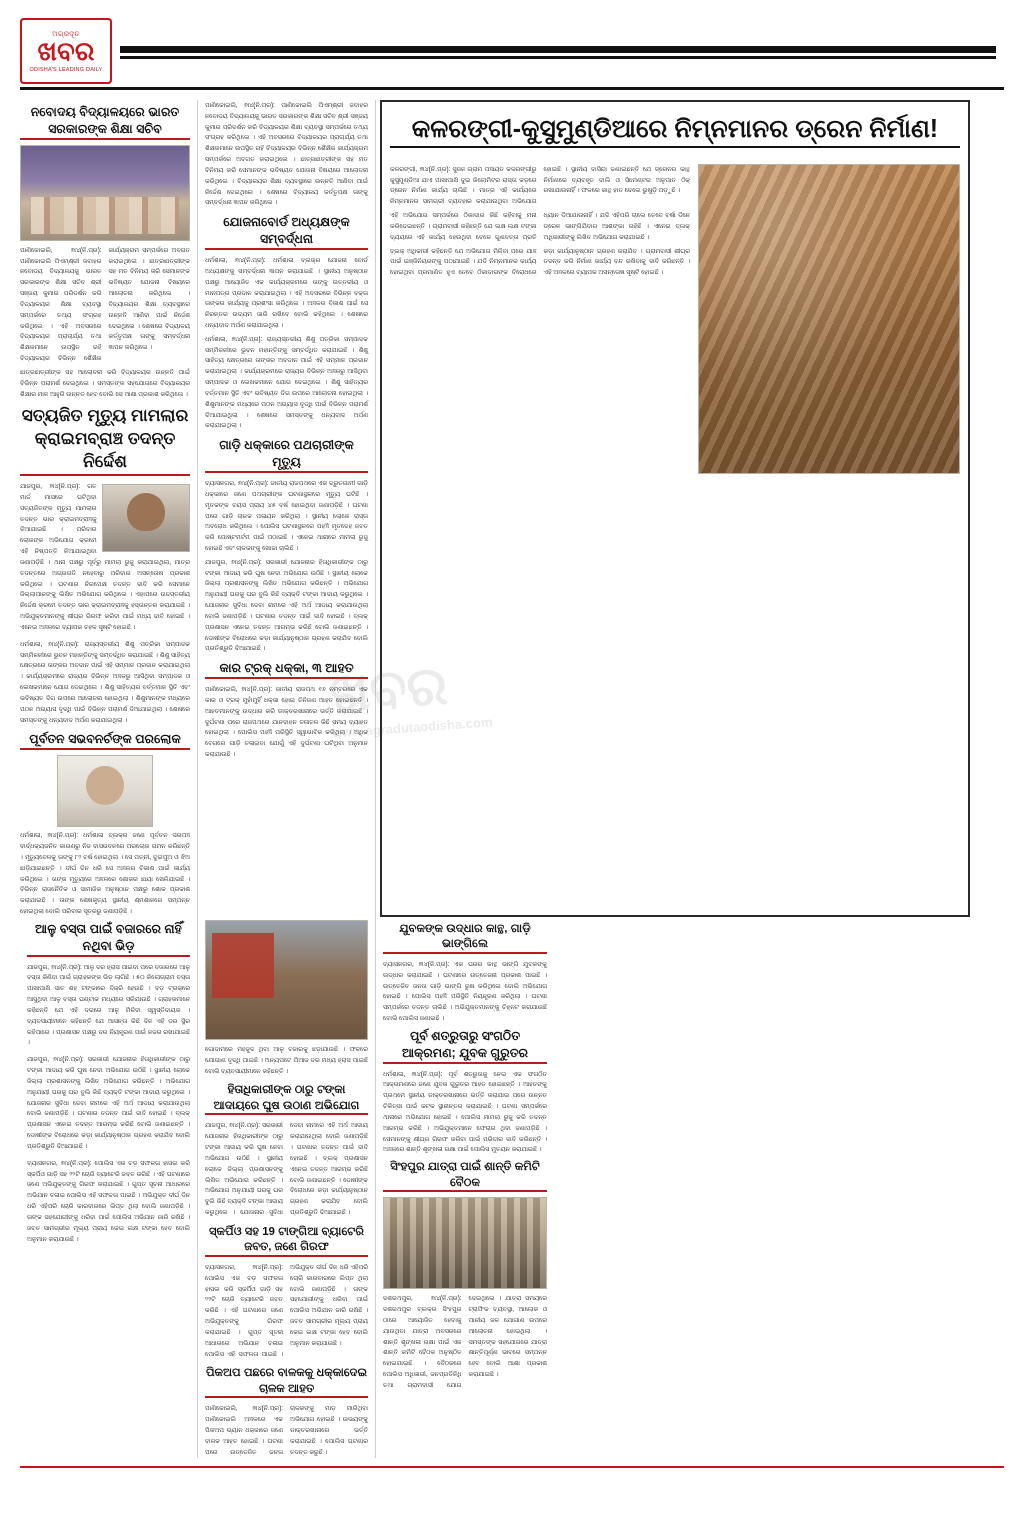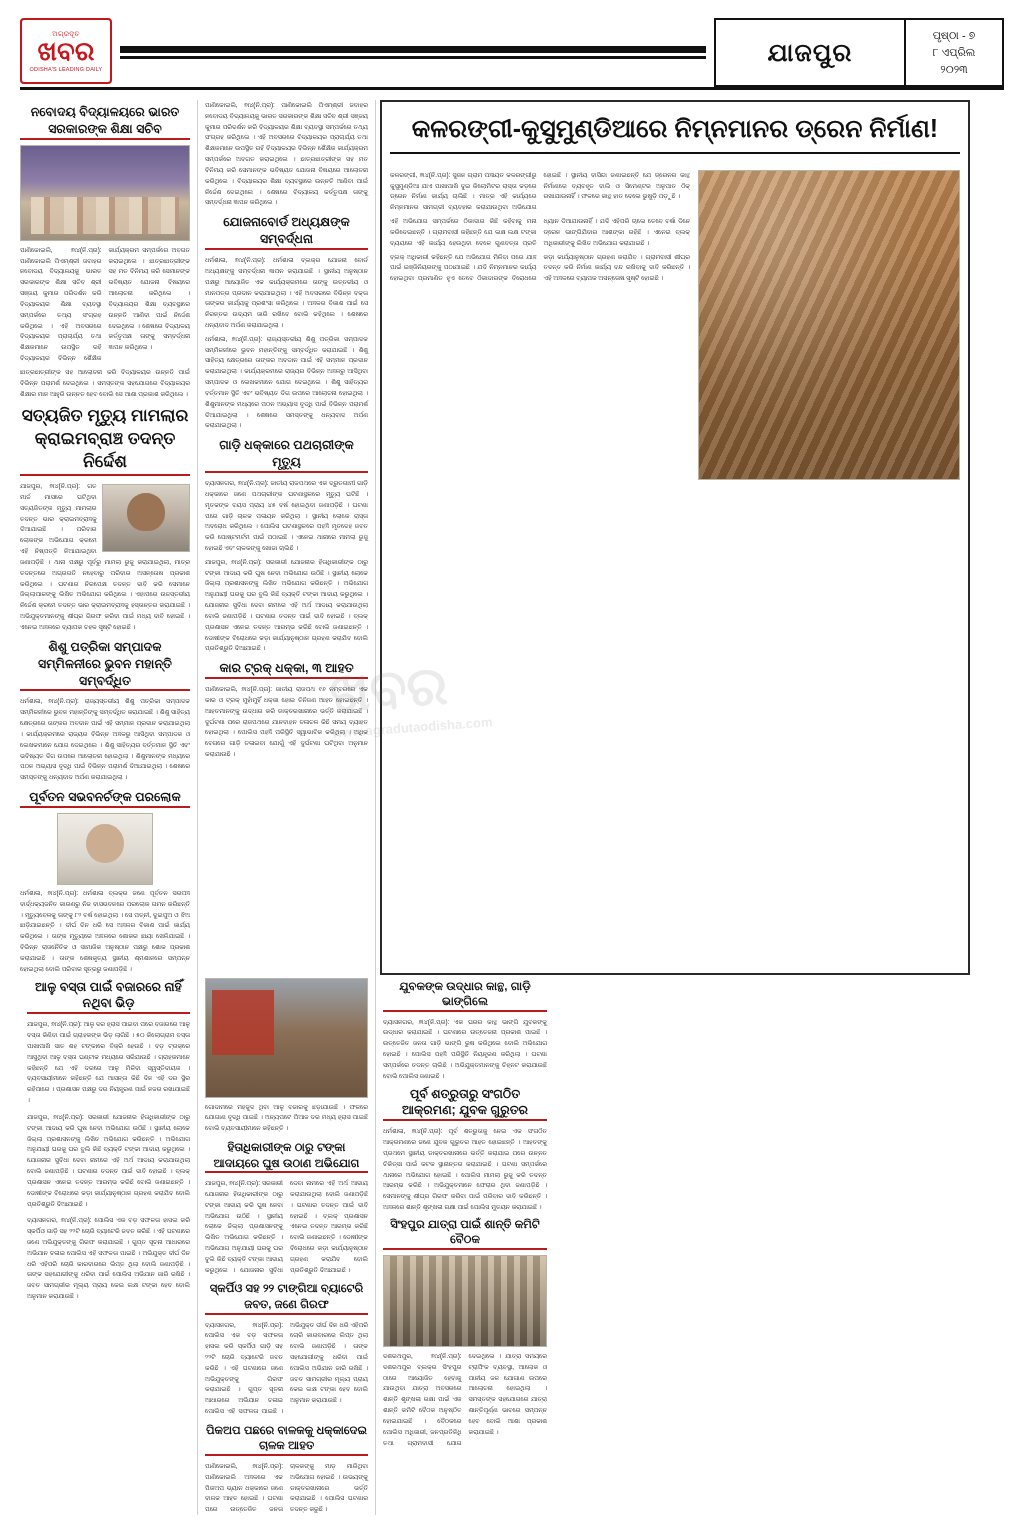--- a/index.html
+++ b/index.html
@@ -146,21 +146,20 @@
   
   .feature {
     grid-column: 3 / span 3;
     border:2px solid #2a2a2a;
     padding:6px 8px 8px 8px;
     margin-left:4px;
   }
   .feature .headline {
     font-size:25px;
     border-bottom:2px solid #111;
-    padding-bottom:6px;
     margin-bottom:16px;
   }
   .feature-body { display:flex; gap:8px; }
   .feature-cols { flex:0 0 300px; }
   .feature-photo { flex:1 1 auto; }
 
   
   .bottom {
     margin-top:8px;
     display:flex;
@@ -190,49 +189,40 @@
   <div class="masthead">
     <div class="logo-box">
       <div class="logo-top">ଅଗ୍ରଦୂତ</div>
       <div class="logo-mid">ଖବର</div>
       <div class="logo-bot">ODISHA'S LEADING DAILY</div>
     </div>
     <div class="rule-strip">
       <div class="r1"></div>
         <div class="r2"></div>
     </div>
-    <div class="title-block">
-      <div class="district">ଯାଜପୁର</div>
-      <div class="issue">
-        <div>ପୃଷ୍ଠା - ୭</div>
-        <div>୮ ଏପ୍ରିଲ</div>
-        <div>୨୦୨୩</div>
-      </div>
-    </div>
   </div>
 
   <div class="content">
 
     <div class="col first">
 
       <div>
         <div class="headline h-sm">ନବୋଦୟ ବିଦ୍ୟାଳୟରେ ଭାରତ ସରକାରଙ୍କ ଶିକ୍ଷା ସଚିବ</div>
         <div class="photo ph-stage" style="height:96px"></div>
         <div class="body-text two">ପାଣିକୋଇଲି, ୭ା୪(ନି.ପ୍ର): ପାଣିକୋଇଲି ପିଏମ୍‌ଶ୍ରୀ ଜବାହର ନବୋଦୟ ବିଦ୍ୟାଳୟକୁ ଭାରତ ସରକାରଙ୍କ ଶିକ୍ଷା ସଚିବ ଶ୍ରୀ ସଞ୍ଜୟ କୁମାର ପରିଦର୍ଶନ କରି ବିଦ୍ୟାଳୟର ଶିକ୍ଷା ବ୍ୟବସ୍ଥା ସମ୍ପର୍କରେ ତଥ୍ୟ ସଂଗ୍ରହ କରିଥିଲେ । ଏହି ଅବସରରେ ବିଦ୍ୟାଳୟର ପ୍ରାଚାର୍ଯ୍ୟ ତଥା ଶିକ୍ଷକମାନେ ଉପସ୍ଥିତ ରହି ବିଦ୍ୟାଳୟର ବିଭିନ୍ନ ଶୈକ୍ଷିକ କାର୍ଯ୍ୟକ୍ରମ ସମ୍ପର୍କରେ ଅବଗତ କରାଇଥିଲେ । ଛାତ୍ରଛାତ୍ରୀଙ୍କ ସହ ମତ ବିନିମୟ କରି ସେମାନଙ୍କ ଭବିଷ୍ୟତ ଯୋଜନା ବିଷୟରେ ଆଲୋଚନା କରିଥିଲେ । ବିଦ୍ୟାଳୟର ଶିକ୍ଷା ବ୍ୟବସ୍ଥାରେ ଉନ୍ନତି ଆଣିବା ପାଇଁ ନିର୍ଦ୍ଦେଶ ଦେଇଥିଲେ । ଶେଷରେ ବିଦ୍ୟାଳୟ କର୍ତ୍ତୃପକ୍ଷ ତାଙ୍କୁ ସମ୍ବର୍ଦ୍ଧନା ଜ୍ଞାପନ କରିଥିଲେ ।</div>
         <div class="body-text" style="margin-top:3px">ଛାତ୍ରଛାତ୍ରୀଙ୍କ ସହ ଆଲୋଚନା କରି ବିଦ୍ୟାଳୟର ଉନ୍ନତି ପାଇଁ ବିଭିନ୍ନ ପରାମର୍ଶ ଦେଇଥିଲେ । ସମସ୍ତଙ୍କ ସହଯୋଗରେ ବିଦ୍ୟାଳୟର ଶିକ୍ଷାର ମାନ ଆହୁରି ଉନ୍ନତ ହେବ ବୋଲି ସେ ଆଶା ପ୍ରକାଶ କରିଥିଲେ ।</div>
       </div>
 
       <div style="margin-top:6px">
         <div class="headline h-md">ସତ୍ୟଜିତ ମୃତ୍ୟୁ ମାମଲାର କ୍ରାଇମବ୍ରାଞ୍ଚ ତଦନ୍ତ ନିର୍ଦ୍ଦେଶ</div>
         <div class="photo ph-portrait" style="height:68px; width:52%; float:right; margin-left:5px"></div>
         <div class="body-text">ଯାଜପୁର, ୭ା୪(ନି.ପ୍ର): ଗତ ମାର୍ଚ୍ଚ ମାସରେ ଘଟିଥିବା ସତ୍ୟଜିତଙ୍କ ମୃତ୍ୟୁ ମାମଲାର ତଦନ୍ତ ଭାର କ୍ରାଇମବ୍ରାଞ୍ଚକୁ ଦିଆଯାଇଛି । ପରିବାର ଲୋକଙ୍କ ଅଭିଯୋଗ କ୍ରମେ ଏହି ନିଷ୍ପତ୍ତି ନିଆଯାଇଥିବା ଜଣାପଡ଼ିଛି । ଥାନା ପକ୍ଷରୁ ପୂର୍ବରୁ ମାମଲା ରୁଜୁ କରାଯାଇଥିଲା, ମାତ୍ର ତଦନ୍ତରେ ଅଗ୍ରଗତି ନହେବାରୁ ପରିବାର ଅସନ୍ତୋଷ ପ୍ରକାଶ କରିଥିଲେ । ଘଟଣାର ନିରପେକ୍ଷ ତଦନ୍ତ ଦାବି କରି ସେମାନେ ଜିଲ୍ଲାପାଳଙ୍କୁ ଲିଖିତ ଅଭିଯୋଗ କରିଥିଲେ । ଏହାପରେ ଉଚ୍ଚସ୍ତରୀୟ ନିର୍ଦ୍ଦେଶ କ୍ରମେ ତଦନ୍ତ ଭାର କ୍ରାଇମବ୍ରାଞ୍ଚକୁ ହସ୍ତାନ୍ତର କରାଯାଇଛି । ଅଭିଯୁକ୍ତମାନଙ୍କୁ ଶୀଘ୍ର ଗିରଫ କରିବା ପାଇଁ ମଧ୍ୟ ଦାବି ହୋଇଛି । ଏନେଇ ଅଞ୍ଚଳରେ ବ୍ୟାପକ ଚହଳ ସୃଷ୍ଟି ହୋଇଛି ।</div>
       </div>
 
       <div style="margin-top:6px">
-        <div class="headline h-sm">ଶିଶୁ ପତ୍ରିକା ସମ୍ପାଦକ ସମ୍ମିଳନୀରେ ଭୁବନ ମହାନ୍ତି ସମ୍ବର୍ଦ୍ଧିତ</div>
         <div class="body-text">ଧର୍ମଶାଳା, ୭ା୪(ନି.ପ୍ର): ରାଜ୍ୟସ୍ତରୀୟ ଶିଶୁ ପତ୍ରିକା ସମ୍ପାଦକ ସମ୍ମିଳନୀରେ ଭୁବନ ମହାନ୍ତିଙ୍କୁ ସମ୍ବର୍ଦ୍ଧିତ କରାଯାଇଛି । ଶିଶୁ ସାହିତ୍ୟ କ୍ଷେତ୍ରରେ ତାଙ୍କର ଅବଦାନ ପାଇଁ ଏହି ସମ୍ମାନ ପ୍ରଦାନ କରାଯାଇଥିଲା । କାର୍ଯ୍ୟକ୍ରମରେ ରାଜ୍ୟର ବିଭିନ୍ନ ଅଞ୍ଚଳରୁ ଆସିଥିବା ସମ୍ପାଦକ ଓ ଲେଖକମାନେ ଯୋଗ ଦେଇଥିଲେ । ଶିଶୁ ସାହିତ୍ୟର ବର୍ତ୍ତମାନ ସ୍ଥିତି ଏବଂ ଭବିଷ୍ୟତ ଦିଗ ଉପରେ ଆଲୋଚନା ହୋଇଥିଲା । ଶିଶୁମାନଙ୍କ ମଧ୍ୟରେ ପଠନ ଅଭ୍ୟାସ ବୃଦ୍ଧି ପାଇଁ ବିଭିନ୍ନ ପରାମର୍ଶ ଦିଆଯାଇଥିଲା । ଶେଷରେ ସମସ୍ତଙ୍କୁ ଧନ୍ୟବାଦ ଅର୍ପଣ କରାଯାଇଥିଲା ।</div>
       </div>
 
       <div style="margin-top:6px">
         <div class="headline h-sm">ପୂର୍ବତନ ସଭବନର୍ଚଙ୍କ ପରଲୋକ</div>
         <div class="photo ph-oldman" style="height:72px; width:56%; margin:3px auto"></div>
         <div class="body-text">ଧର୍ମଶାଳା, ୭ା୪(ନି.ପ୍ର): ଧର୍ମଶାଳା ବ୍ଲକ୍‌ର ଜଣେ ପୂର୍ବତନ ସରପଞ୍ଚ ବାର୍ଦ୍ଧକ୍ୟଜନିତ କାରଣରୁ ନିଜ ବାସଭବନରେ ପରଲୋକ ଗମନ କରିଛନ୍ତି । ମୃତ୍ୟୁବେଳକୁ ତାଙ୍କୁ ୮୨ ବର୍ଷ ହୋଇଥିଲା । ସେ ପତ୍ନୀ, ଦୁଇପୁଅ ଓ ଝିଅ ଛାଡ଼ିଯାଇଛନ୍ତି । ଦୀର୍ଘ ଦିନ ଧରି ସେ ଅଞ୍ଚଳର ବିକାଶ ପାଇଁ କାର୍ଯ୍ୟ କରିଥିଲେ । ତାଙ୍କ ମୃତ୍ୟୁରେ ଅଞ୍ଚଳରେ ଶୋକର ଛାୟା ଖେଳିଯାଇଛି । ବିଭିନ୍ନ ରାଜନୈତିକ ଓ ସାମାଜିକ ଅନୁଷ୍ଠାନ ପକ୍ଷରୁ ଶୋକ ପ୍ରକାଶ କରାଯାଇଛି । ତାଙ୍କ ଶେଷକୃତ୍ୟ ସ୍ଥାନୀୟ ଶ୍ମଶାନରେ ସମ୍ପନ୍ନ ହୋଇଥିଲା ବୋଲି ପରିବାର ସୂତ୍ରରୁ ଜଣାପଡ଼ିଛି ।</div>
       </div>
 
     </div>
@@ -293,21 +283,21 @@
     <div class="col">
       <div class="photo ph-truck" style="height:120px"></div>
       <div class="body-text">ଗୋଦାମରେ ମହଜୁଦ ଥିବା ଆଳୁ ବଜାରକୁ ଛଡ଼ାଯାଉଛି । ଫଳରେ ଯୋଗାଣ ବୃଦ୍ଧି ପାଇଛି । ଅନ୍ୟପଟେ ପିଆଜ ଦର ମଧ୍ୟ ହ୍ରାସ ପାଇଛି ବୋଲି ବ୍ୟବସାୟୀମାନେ କହିଛନ୍ତି ।</div>
 
       <div style="margin-top:6px">
         <div class="headline h-xs">ହିତାଧିକାରୀଙ୍କ ଠାରୁ ଟଙ୍କା ଆଦାୟରେ ଘୁଷ ଉଠାଣ ଅଭିଯୋଗ</div>
         <div class="body-text two">ଯାଜପୁର, ୭ା୪(ନି.ପ୍ର): ସରକାରୀ ଯୋଜନାର ହିତାଧିକାରୀଙ୍କ ଠାରୁ ଟଙ୍କା ଆଦାୟ କରି ଘୁଷ ନେବା ଅଭିଯୋଗ ଉଠିଛି । ସ୍ଥାନୀୟ ଲୋକେ ଜିଲ୍ଲା ପ୍ରଶାସନଙ୍କୁ ଲିଖିତ ଅଭିଯୋଗ କରିଛନ୍ତି । ଅଭିଯୋଗ ଅନୁଯାୟୀ ଘରକୁ ଘର ବୁଲି କିଛି ବ୍ୟକ୍ତି ଟଙ୍କା ଆଦାୟ କରୁଥିଲେ । ଯୋଜନାର ସୁବିଧା ଦେବା ନାମରେ ଏହି ଅର୍ଥ ଆଦାୟ କରାଯାଉଥିଲା ବୋଲି ଜଣାପଡ଼ିଛି । ଘଟଣାର ତଦନ୍ତ ପାଇଁ ଦାବି ହୋଇଛି । ବ୍ଲକ୍‌ ପ୍ରଶାସନ ଏନେଇ ତଦନ୍ତ ଆରମ୍ଭ କରିଛି ବୋଲି ଜଣାଇଛନ୍ତି । ଦୋଷୀଙ୍କ ବିରୋଧରେ କଡ଼ା କାର୍ଯ୍ୟାନୁଷ୍ଠାନ ଗ୍ରହଣ କରାଯିବ ବୋଲି ପ୍ରତିଶ୍ରୁତି ଦିଆଯାଇଛି ।</div>
       </div>
 
       <div style="margin-top:6px">
-        <div class="headline h-xs">ସ୍କର୍ପିଓ ସହ ୨୨ ଟାଙ୍ଗିଆ ବ୍ୟାଟେରି ଜବତ, ଜଣେ ଗିରଫ</div>
+        <div class="headline h-xs">ସ୍କର୍ପିଓ ସହ 19 ଟାଙ୍ଗିଆ ବ୍ୟାଟେରି ଜବତ, ଜଣେ ଗିରଫ</div>
         <div class="body-text two">ବ୍ୟାସନଗର, ୭ା୪(ନି.ପ୍ର): ପୋଲିସ ଏକ ବଡ଼ ସଫଳତା ହାସଲ କରି ସ୍କର୍ପିଓ ଗାଡ଼ି ସହ ୨୨ଟି ଚୋରି ବ୍ୟାଟେରି ଜବତ କରିଛି । ଏହି ଘଟଣାରେ ଜଣେ ଅଭିଯୁକ୍ତଙ୍କୁ ଗିରଫ କରାଯାଇଛି । ଗୁପ୍ତ ସୂଚନା ଆଧାରରେ ଅଭିଯାନ ଚଳାଇ ପୋଲିସ ଏହି ସଫଳତା ପାଇଛି । ଅଭିଯୁକ୍ତ ଦୀର୍ଘ ଦିନ ଧରି ଏହିପରି ଚୋରି କାରବାରରେ ଲିପ୍ତ ଥିଲା ବୋଲି ଜଣାପଡ଼ିଛି । ତାଙ୍କ ସହଯୋଗୀଙ୍କୁ ଧରିବା ପାଇଁ ପୋଲିସ ଅଭିଯାନ ଜାରି ରଖିଛି । ଜବତ ସାମଗ୍ରୀର ମୂଲ୍ୟ ପ୍ରାୟ କେଇ ଲକ୍ଷ ଟଙ୍କା ହେବ ବୋଲି ଅନୁମାନ କରାଯାଉଛି ।</div>
       </div>
 
       <div style="margin-top:6px">
         <div class="headline h-xs">ପିକଅପ ପଛରେ ବାଳକକୁ ଧକ୍କାଦେଇ ଚାଳକ ଆହତ</div>
         <div class="body-text two">ପାଣିକୋଇଲି, ୭ା୪(ନି.ପ୍ର): ପାଣିକୋଇଲି ଅଞ୍ଚଳରେ ଏକ ପିକଅପ ଭ୍ୟାନ ଧକ୍କାରେ ଜଣେ ବାଳକ ଆହତ ହୋଇଛି । ଘଟଣା ପରେ ଉତ୍ତେଜିତ ଜନତା ଚାଳକଙ୍କୁ ମାଡ଼ ମାରିଥିବା ଅଭିଯୋଗ ହୋଇଛି । ଉଭୟଙ୍କୁ ଡାକ୍ତରଖାନାରେ ଭର୍ତ୍ତି କରାଯାଇଛି । ପୋଲିସ ଘଟଣାର ତଦନ୍ତ କରୁଛି ।</div>
       </div>
     </div>
 
     <div class="col">

